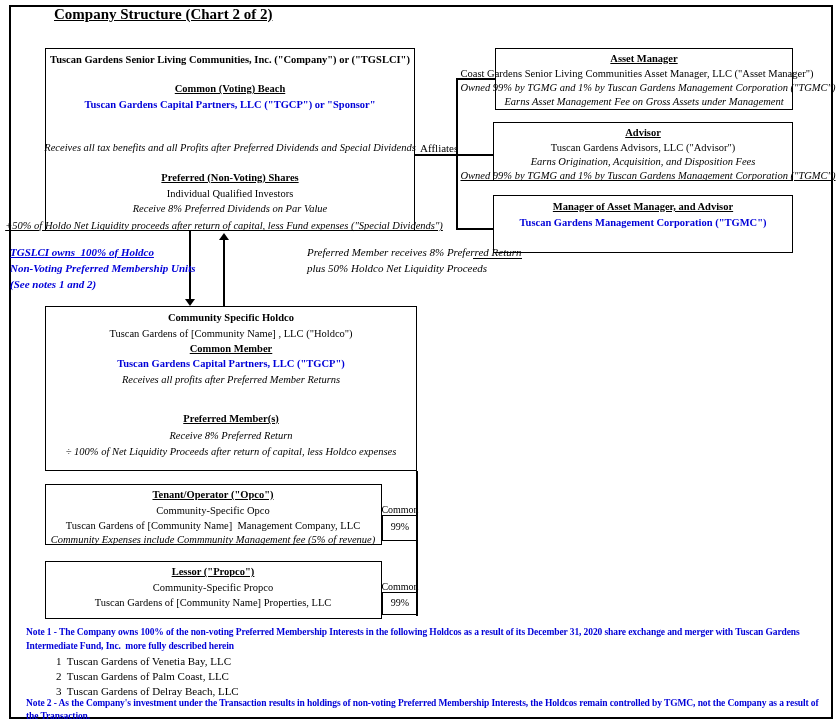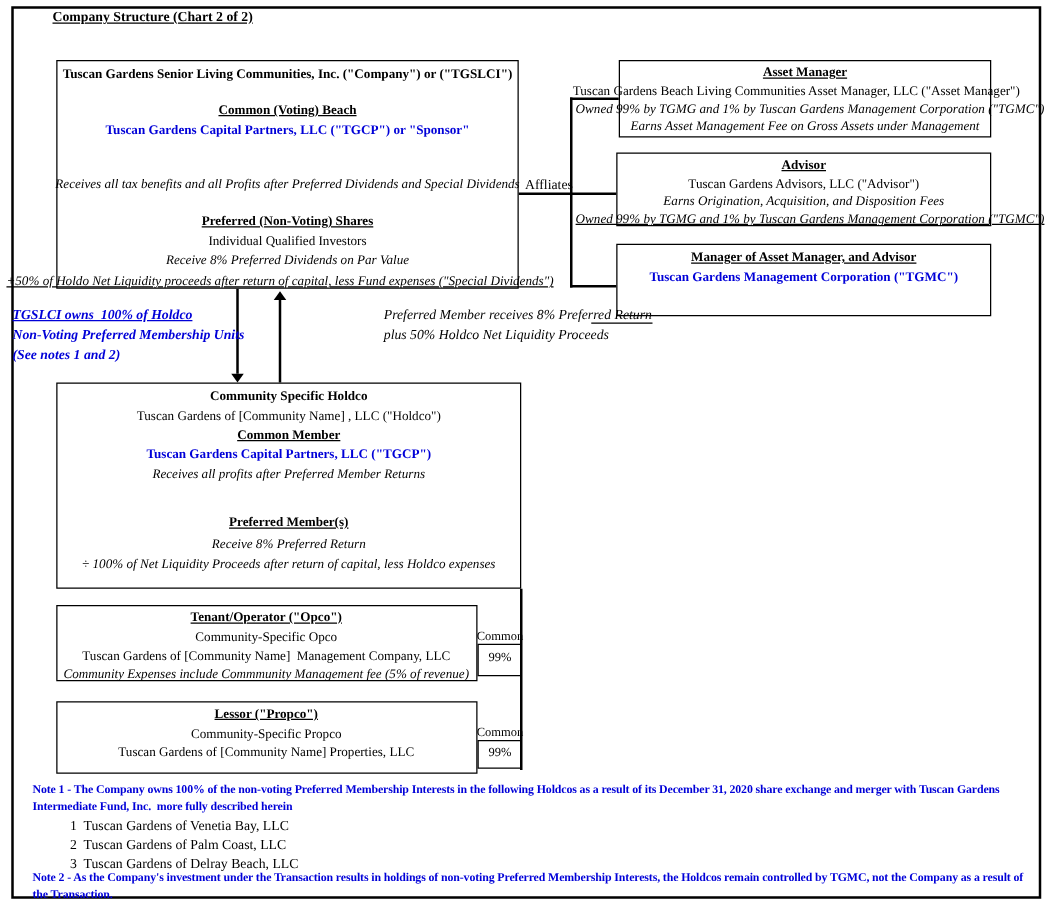--- a/index.html
+++ b/index.html
@@ -17,21 +17,21 @@
   .txt   { position:absolute; white-space:pre; font-size:10.5px; line-height:13px;
            transform:translateX(-50%); text-align:center; }
   .txt-l { position:absolute; white-space:pre; font-size:11px; line-height:13px; }
   .b { font-weight:bold; }
   .i { font-style:italic; }
   .u { text-decoration:underline; }
   .blue { color:var(--accent_blue,#0000d8); }
   .hl { position:absolute; height:1.5px; background:#000; }
   .vl { position:absolute; width:1.5px;  background:#000; }
   .thin { height:1px; }
-  .title { font-size:11px; }
+  .title { font-size:15px;margin-left:12px; }
   .note { font-size:9.5px; letter-spacing:-0.1px; font-weight:bold; color:var(--accent_blue,#0000d8); }
   .small { font-size:10px; }
   .arrow-down { position:absolute; width:0; height:0;
     border-left:5px solid transparent; border-right:5px solid transparent;
     border-top:7px solid #000; }
   .arrow-up { position:absolute; width:0; height:0;
     border-left:5px solid transparent; border-right:5px solid transparent;
     border-bottom:7px solid #000; }
 </style>
 </head>
@@ -54,21 +54,21 @@
   <div class="txt i u" style="left:224px;top:219px;">+50% of Holdo Net Liquidity proceeds after return of capital, less Fund expenses ("Special Dividends")</div>
 
   <div class="txt-l" style="left:420px;top:142px;">Affliates</div>
   <div class="hl" style="left:415px;top:154px;width:78px;"></div>
   <div class="vl" style="left:456px;top:78px;height:152px;"></div>
   <div class="hl" style="left:456px;top:78px;width:39px;"></div>
   <div class="hl" style="left:456px;top:228px;width:37px;"></div>
 
   <div class="box" style="left:495px;top:48px;width:298px;height:62px;"></div>
   <div class="txt b u" style="left:644px;top:52px;">Asset Manager</div>
-  <div class="txt" style="left:637px;top:67px;">Tuscan Gardens Beach Living Communities Asset Manager, LLC ("Asset Manager")</div>
+  <div class="txt" style="left:637px;top:67px;">Coast Gardens Senior Living Communities Asset Manager, LLC ("Asset Manager")</div>
   <div class="txt i" style="left:648px;top:81px;">Owned 99% by TGMG and 1% by Tuscan Gardens Management Corporation ("TGMC")</div>
   <div class="txt i" style="left:644px;top:95px;">Earns Asset Management Fee on Gross Assets under Management</div>
 
   <div class="box" style="left:493px;top:122px;width:300px;height:59px;"></div>
   <div class="txt b u" style="left:643px;top:126px;">Advisor</div>
   <div class="txt" style="left:643px;top:141px;">Tuscan Gardens Advisors, LLC ("Advisor")</div>
   <div class="txt i" style="left:643px;top:155px;">Earns Origination, Acquisition, and Disposition Fees</div>
   <div class="txt i u" style="left:648px;top:169px;">Owned 99% by TGMG and 1% by Tuscan Gardens Management Corporation ("TGMC")</div>
 
   <div class="box" style="left:493px;top:195px;width:300px;height:58px;"></div>

